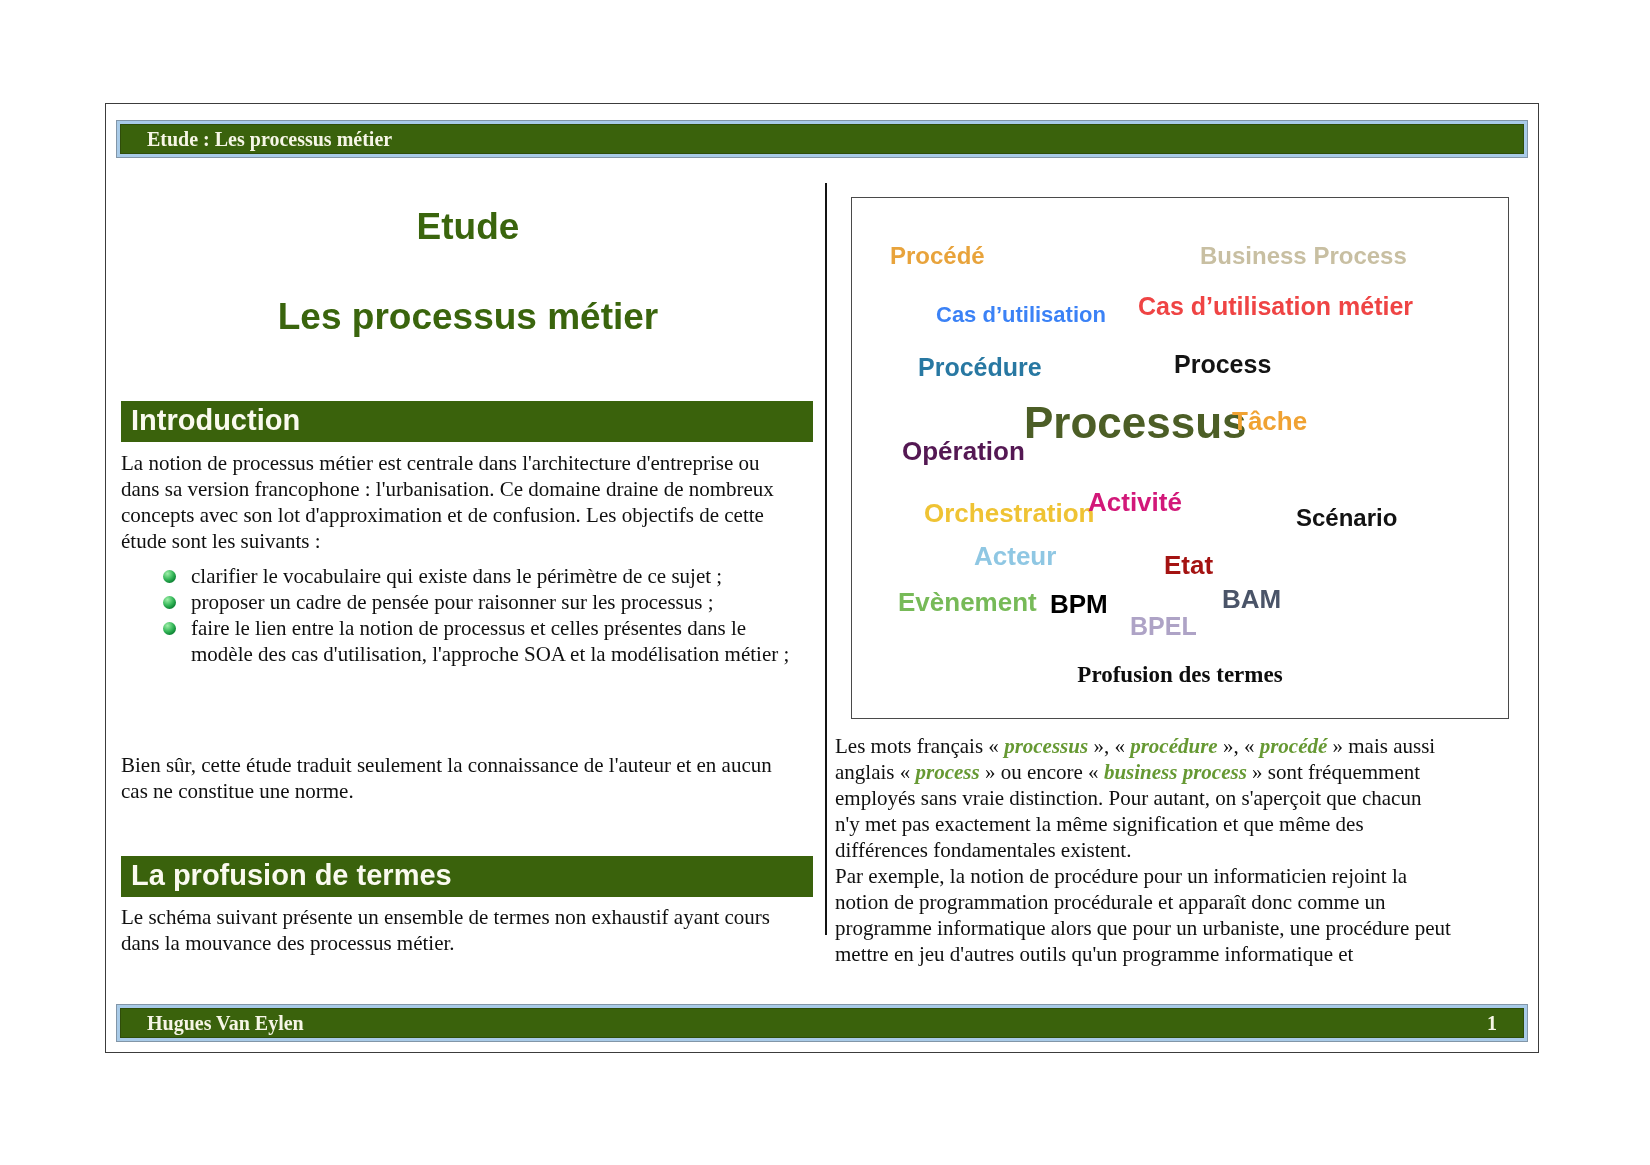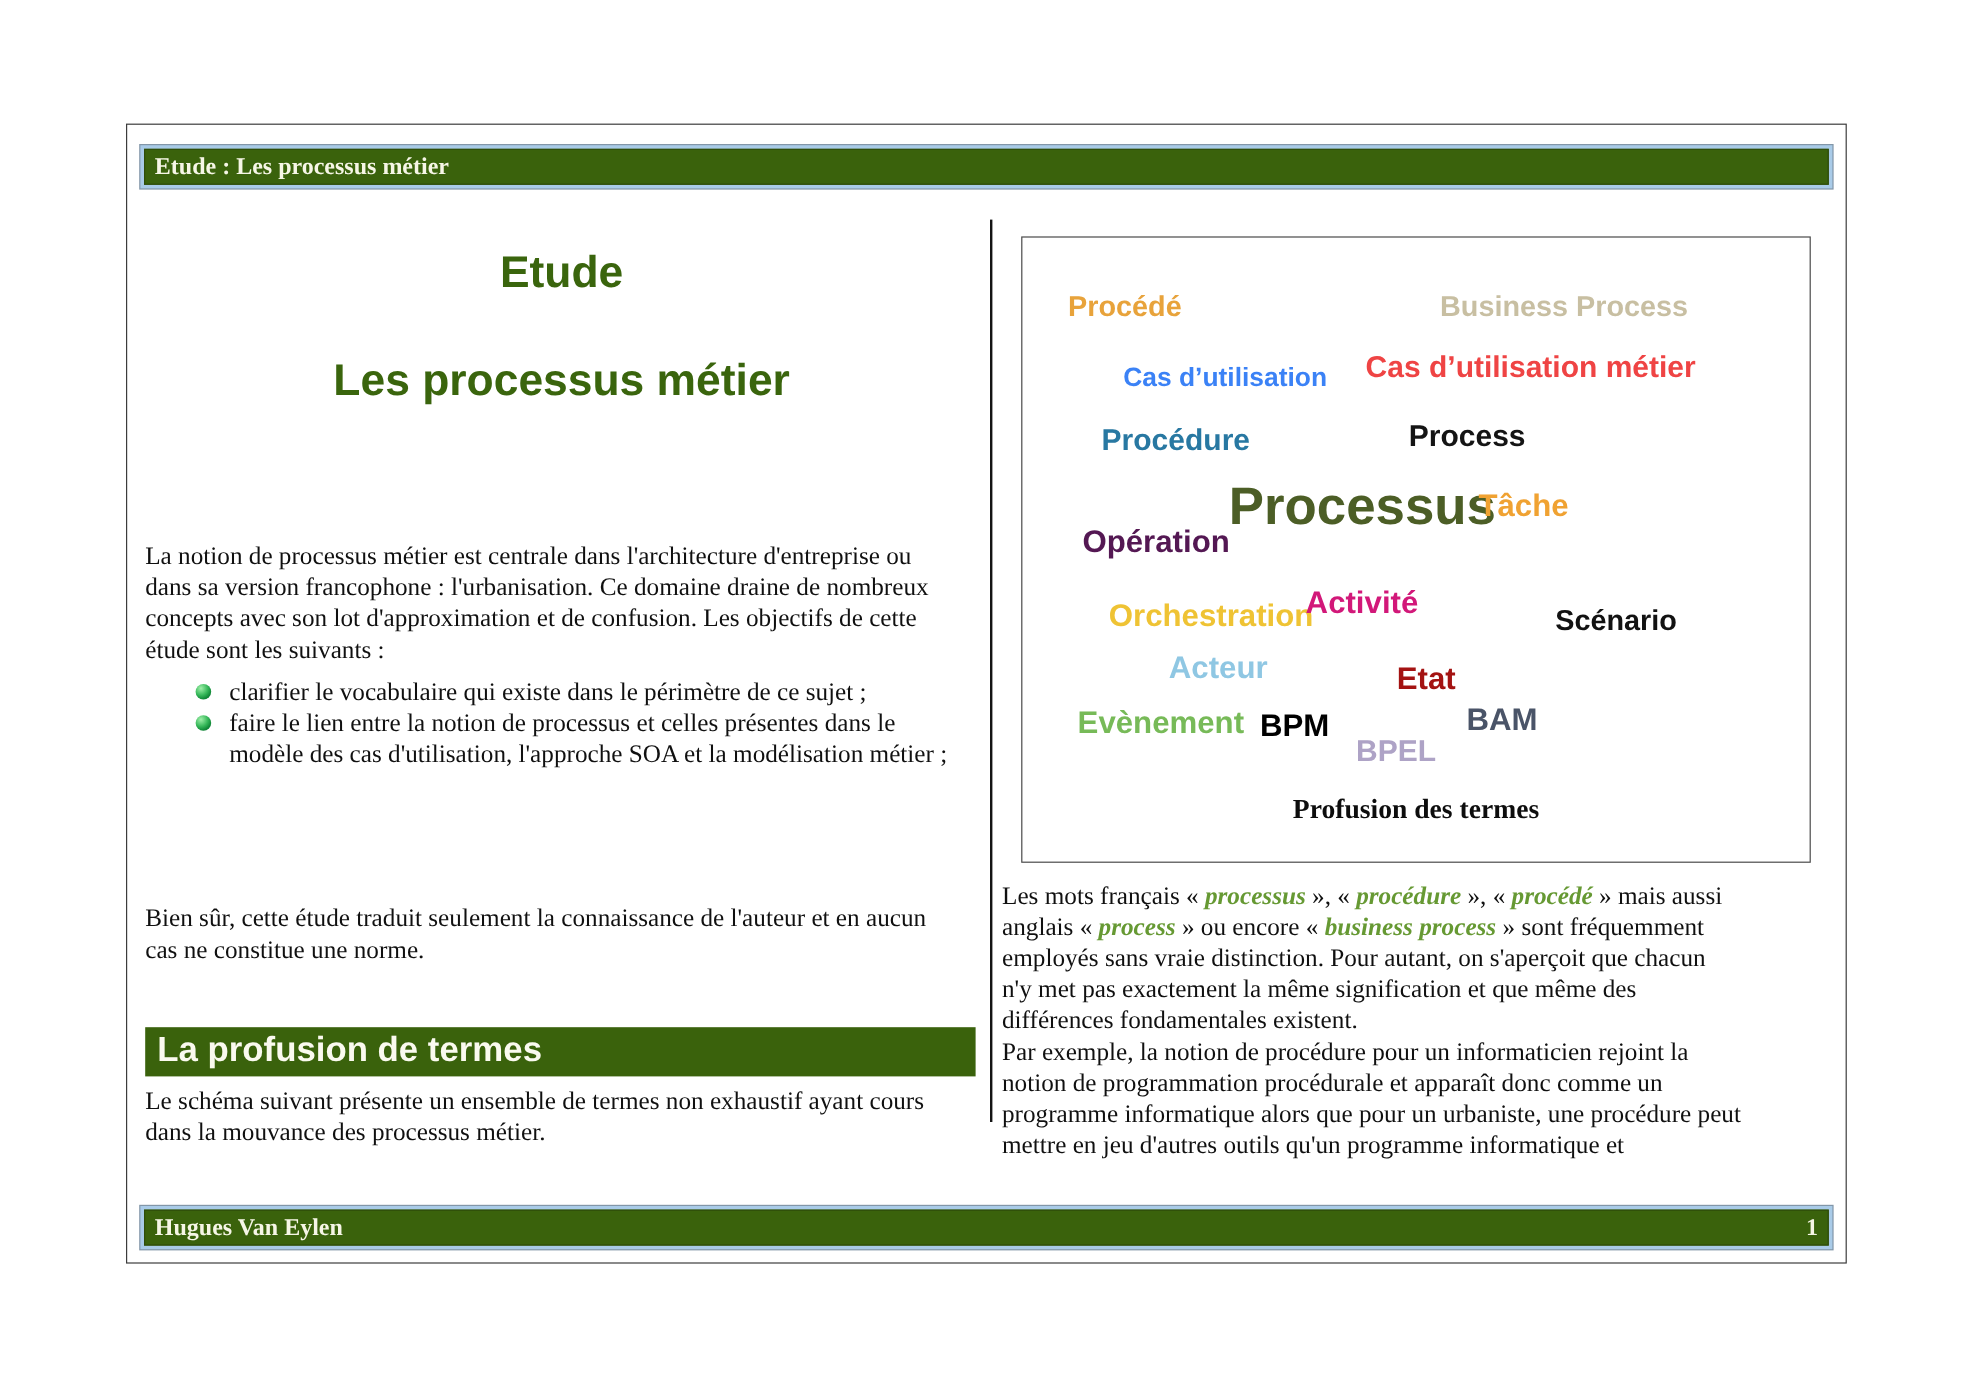--- a/index.html
+++ b/index.html
@@ -7,21 +7,21 @@
        font-family:"Liberation Serif", serif;color:#101010;}
 
   .page{position:absolute;left:105px;top:103px;width:1434px;height:950px;
         background:#fff;border:1px solid #3c3c3c;box-sizing:border-box;}
 
   
   .bar{position:absolute;left:14px;width:1404px;height:30px;
        background:#3A620C;border:1px solid #2F4D0A;box-sizing:border-box;
        box-shadow:0 0 0 3px #A9CBE8, 0 0 0 4px #8296A8;
        display:flex;align-items:center;justify-content:space-between;
-       padding:0 8px;color:#F6F6E6;
+       padding:0 26px;color:#F6F6E6;
        font-family:"Liberation Serif", serif;font-weight:bold;font-size:20px;}
   .titlebar{top:20px;}
   .footbar{top:904px;}
 
   .divider{position:absolute;left:719px;top:79px;width:2px;height:752px;background:#141414;}
 
   .doc-title{position:absolute;left:15px;width:694px;text-align:center;
              font-family:"Liberation Sans", sans-serif;font-weight:bold;
              font-size:37px;color:#3A650D;}
   .doc-title.l1{top:102px;}
@@ -63,28 +63,33 @@
 
 <div class="page">
 
   <div class="bar titlebar">
     <span>Etude : Les processus métier</span>
   </div>
 
   <div class="doc-title l1">Etude</div>
   <div class="doc-title l2">Les processus métier</div>
 
+  <div class="section-bar sec-intro">Introduction</div>
 
   <div class="para p-intro">La notion de processus métier est centrale dans l'architecture d'entreprise ou dans sa version francophone : l'urbanisation. Ce domaine draine de nombreux concepts avec son lot d'approximation et de confusion. Les objectifs de cette étude sont les suivants :</div>
 
   <div class="para p-bullets">
     <ul class="blist">
         <li>
           <span class="ball"></span>
           <span>clarifier le vocabulaire qui existe dans le périmètre de ce sujet ;</span>
+        </li>
+        <li>
+          <span class="ball"></span>
+          <span>proposer un cadre de pensée pour raisonner sur les processus ;</span>
         </li>
         <li>
           <span class="ball"></span>
           <span>faire le lien entre la notion de processus et celles présentes dans le modèle des cas d'utilisation, l'approche SOA et la modélisation métier ;</span>
         </li>
       </ul>
   </div>
 
   <div class="para p-disclaimer">Bien sûr, cette étude traduit seulement la connaissance de l'auteur et en aucun cas ne constitue une norme.</div>
 

